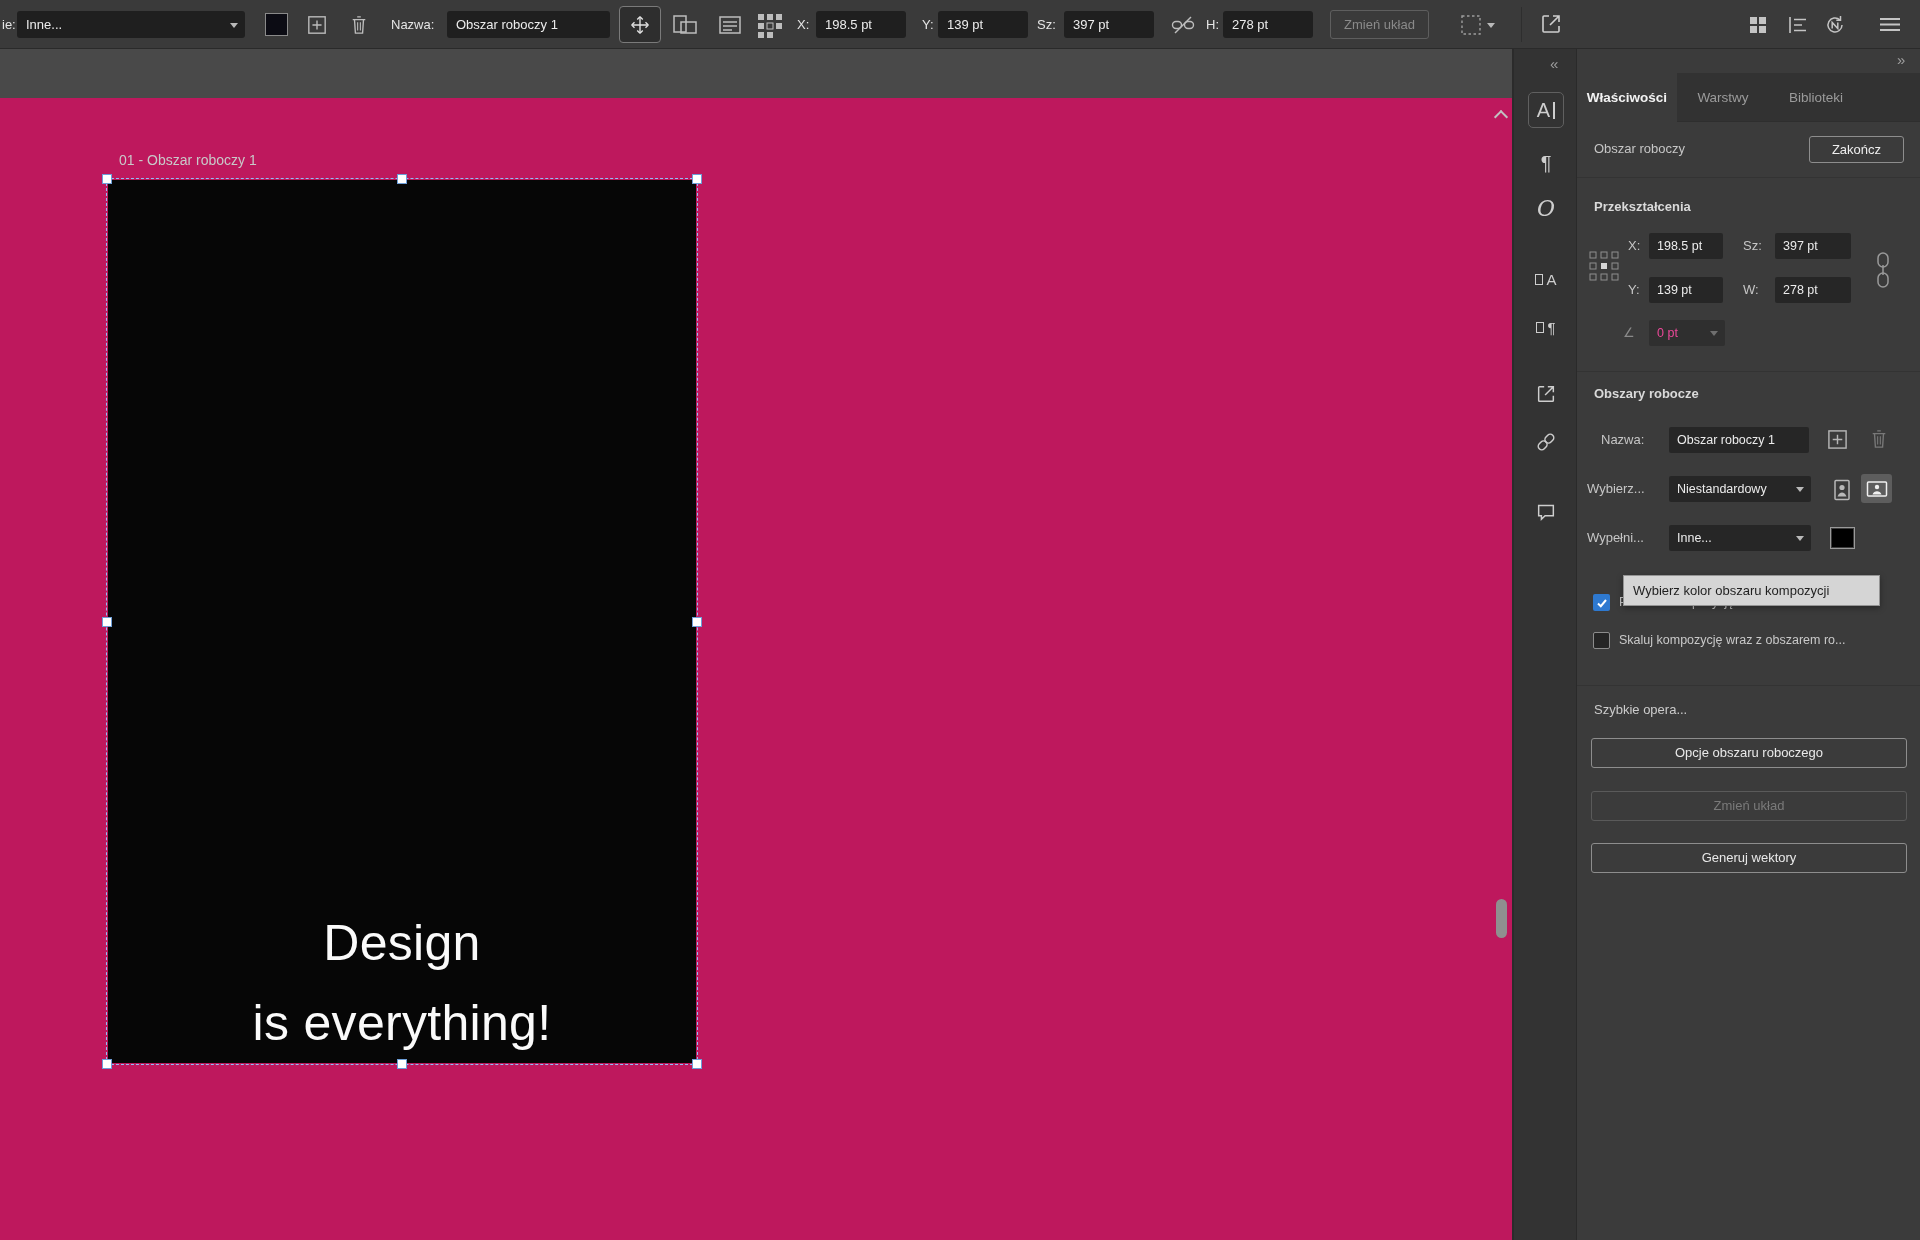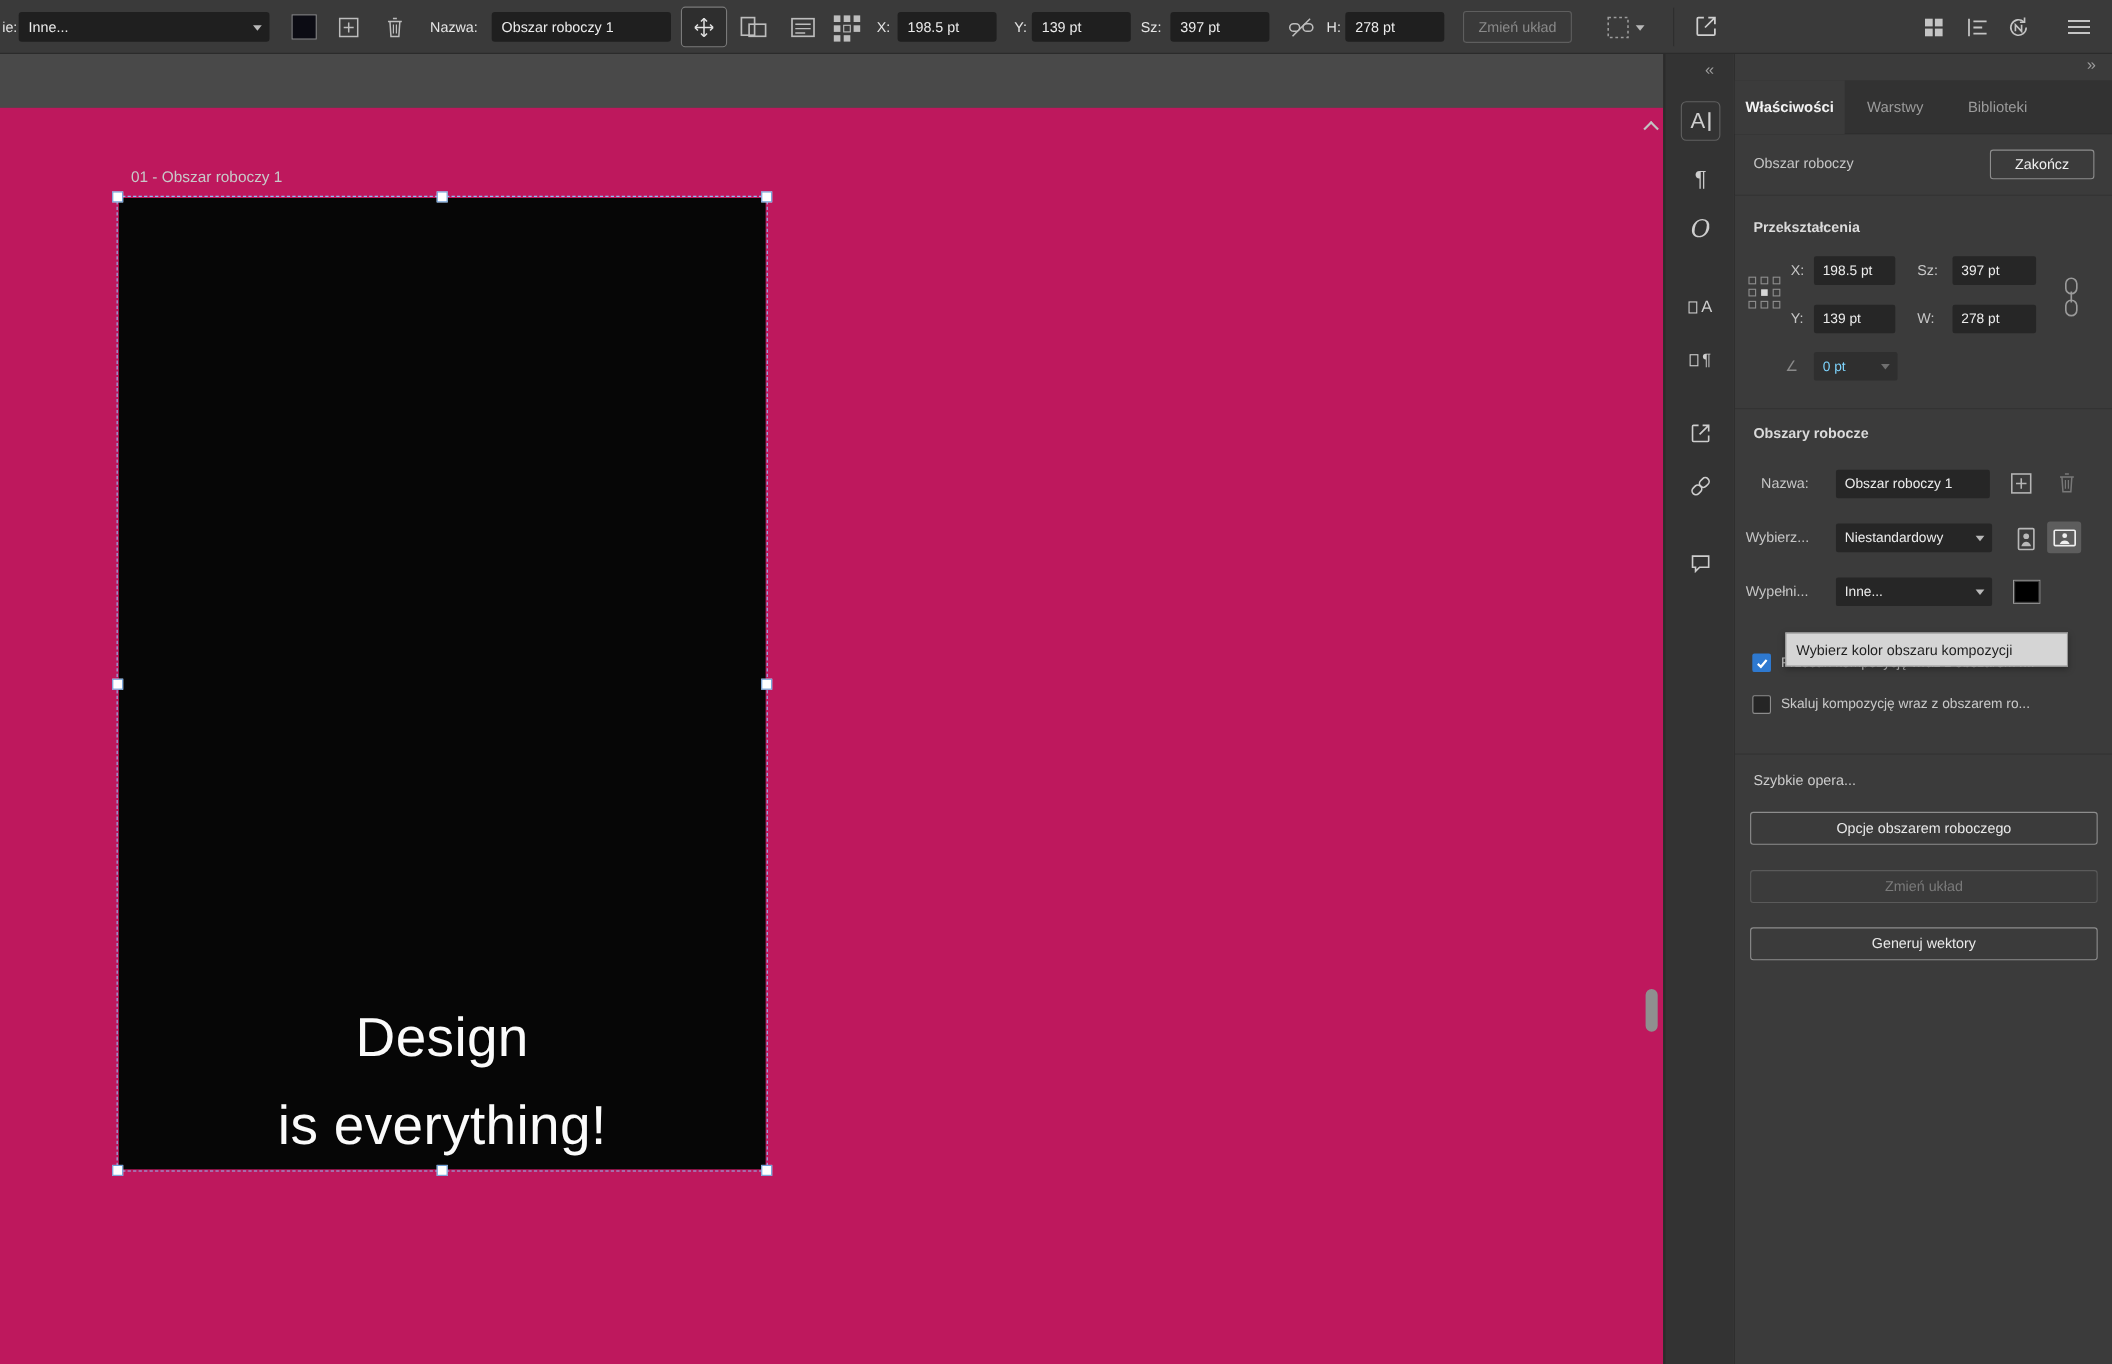--- a/index.html
+++ b/index.html
@@ -37,21 +37,21 @@
 .caretbar{width:2px;height:17px;background:#cecece;margin-left:3px;display:inline-block}
 .stylebox{width:8px;height:11px;border:1.5px solid #cecece;margin-right:3px;display:inline-block}
 .chevs{position:absolute;font-size:15px;color:#9e9e9e;line-height:14px}
 
 #panel{position:absolute;left:1576px;top:49px;width:344px;height:1191px;background:#3b3b3b;border-left:1px solid #2a2a2a;z-index:10}
 #tabbar{position:absolute;left:0;top:24px;width:344px;height:49px;background:#323232;border-bottom:1px solid #2e2e2e}
 .tab{position:absolute;top:0;height:49px;line-height:49px;text-align:center;font-size:13.5px;color:#9b9b9b;white-space:nowrap}
 .tab.active{background:#3b3b3b;color:#f2f2f2;font-weight:700}
 .plbl{position:absolute;font-size:13px;color:#c6c6c6;line-height:26px;white-space:nowrap}
 .pfld{position:absolute;height:26px;background:#262626;border-radius:2px;color:#ececec;font-size:12.5px;line-height:26px;padding-left:8px;white-space:nowrap}
-.pfld.dim{background:#2f2f2f;color:#7dd3fc}
+.pfld.dim{background:#2f2f2f;color:#ec4899}
 .sect{position:absolute;left:17px;font-size:13px;color:#dadada;font-weight:700;white-space:nowrap;line-height:26px}
 .pbtn{position:absolute;left:14px;width:316px;height:30px;border:1px solid #8d8d8d;border-radius:3px;color:#e9e9e9;font-size:13px;text-align:center;line-height:28px;white-space:nowrap}
 .pbtn.dim{border-color:#5a5a5a;color:#7a7a7a}
 #finish-btn{position:absolute;left:232px;top:87px;width:95px;height:27px;border:1px solid #8d8d8d;border-radius:3px;color:#efefef;font-size:13px;text-align:center;line-height:25px}
 .pdiv{position:absolute;left:0;width:344px;height:1px;background:#333333}
 #tooltip{position:absolute;left:46px;top:526px;width:257px;height:31px;background:#d5d5d5;border:1px solid #949494;color:#1f1f1f;font-size:13px;line-height:29px;padding-left:9px;white-space:nowrap;z-index:6;box-shadow:0 2px 6px rgba(0,0,0,.35)}
 .cb{position:absolute;width:17px;height:17px;border-radius:2px}
 .cb.on{background:#2e79d0;display:flex;align-items:center;justify-content:center}
 .cb.off{background:#252525;border:1px solid #8c8c8c}
 .cblbl{position:absolute;font-size:12.5px;color:#c9c9c9;line-height:24px;white-space:nowrap;overflow:hidden;text-overflow:ellipsis;width:284px}
@@ -372,16 +372,16 @@
   <span class="cblbl" style="left:42px;top:541px">Przesuń kompozycję wraz z obszarem r...</span>
 
   <div id="tooltip">Wybierz kolor obszaru kompozycji</div>
 
   <div class="cb off" style="left:16px;top:583px"></div>
   <span class="cblbl" style="left:42px;top:579px">Skaluj kompozycję wraz z obszarem ro...</span>
 
   <div class="pdiv" style="top:636px"></div>
 
   <span class="sect" style="top:648px;font-weight:400;color:#cccccc">Szybkie opera...</span>
-  <div class="pbtn" style="top:689px">Opcje obszarem roboczego</div>
+  <div class="pbtn" style="top:689px">Opcje obszaru roboczego</div>
   <div class="pbtn dim" style="top:742px">Zmień układ</div>
   <div class="pbtn" style="top:794px">Generuj wektory</div>
 </div>
 
 </body></html>

